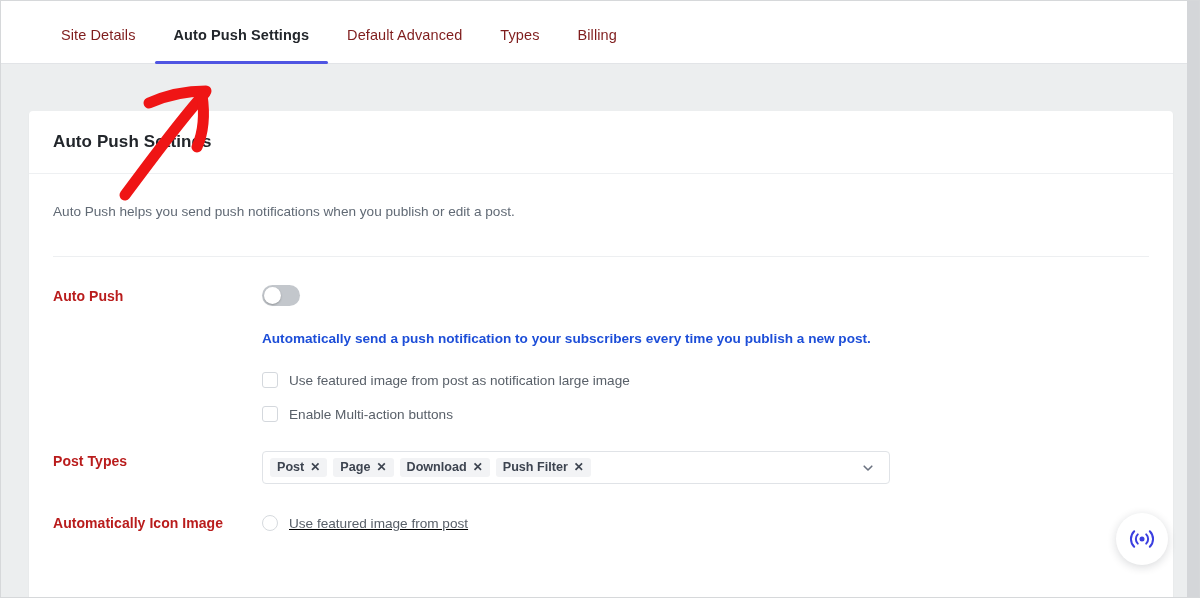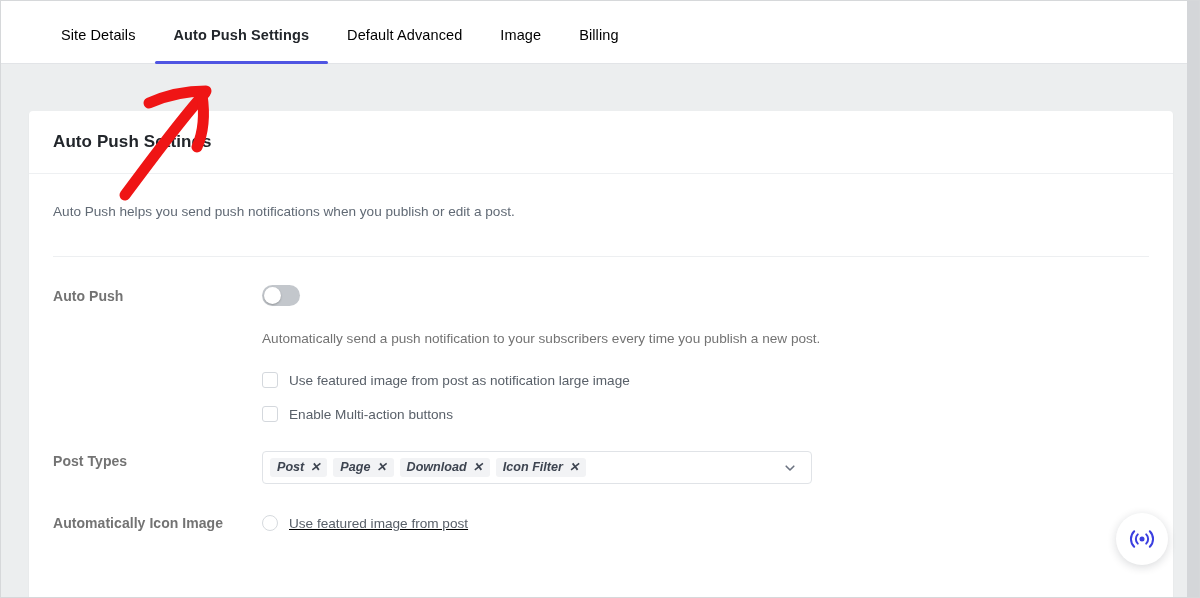--- a/index.html
+++ b/index.html
@@ -31,21 +31,21 @@
     height: 63px;
     background: #ffffff;
     border-bottom: 1px solid #e2e4e7;
     display: flex;
     align-items: flex-end;
     padding-left: 41px;
   }
   .tab {
     position: relative;
     font-size: 14.5px;
-    color: #000000;
+    color: #7f1d1d;
     padding: 0 19px 20px 19px;
     white-space: nowrap;
     cursor: pointer;
     letter-spacing: .1px;
   }
   .tab.active {
     color: #23272c;
     font-weight: 700;
   }
   .tab.active::after {
@@ -98,21 +98,21 @@
   .row {
     display: flex;
     align-items: flex-start;
     padding-top: 28px;
   }
   .row-label {
     width: 209px;
     flex: 0 0 209px;
     font-size: 14px;
     font-weight: 700;
-    color: #737373;
+    color: #b91c1c;
     padding-top: 3px;
     letter-spacing: .05px;
   }
   .row-field { flex: 1 1 auto; min-width: 0; }
 
   
   .toggle {
     width: 38px;
     height: 21px;
     border-radius: 11px;
@@ -125,24 +125,25 @@
     position: absolute;
     left: 2px; top: 2px;
     width: 17px; height: 17px;
     border-radius: 50%;
     background: #ffffff;
     box-shadow: 0 1px 2px rgba(0,0,0,.25);
   }
 
   .help {
     font-size: 13.6px;
-    color: #737373;
+    color: #1d4ed8;
     line-height: 1.62;
     margin-top: 18px;
     max-width: 640px;
+    font-weight: bold;
   }
   .help.wide { max-width: 625px; }
 
   
   .check-row {
     display: flex;
     align-items: center;
     margin-top: 18px;
     cursor: pointer;
   }
@@ -156,30 +157,29 @@
   }
   .check-label {
     font-size: 13.6px;
     color: #596069;
     margin-left: 11px;
   }
 
   
   .multiselect {
     margin-top: 1px;
-    width: 550px;
+    width: 628px;
     min-height: 33px;
     border: 1px solid #e0e3e7;
     border-radius: 4px;
     background: #fff;
     display: flex;
     align-items: center;
     padding: 4px 8px 4px 7px;
     cursor: pointer;
-    font-style: italic;
   }
   .tags { display: flex; gap: 6px; flex: 1 1 auto; flex-wrap: wrap; }
   .tag {
     background: #f2f3f5;
     border-radius: 3px;
     padding: 3px 7px 4px 7px;
     font-size: 12.6px;
     font-weight: 700;
     color: #3d4450;
     display: flex;
@@ -257,21 +257,21 @@
 </style>
 </head>
 <body>
 
 <div id="app">
 
   <div class="tabbar">
     <div class="tab">Site Details</div>
     <div class="tab active">Auto Push Settings</div>
     <div class="tab">Default Advanced</div>
-    <div class="tab">Image</div>
+    <div class="tab">Types</div>
     <div class="tab">Billing</div>
   </div>
 
   <div class="card">
 
     <div class="card-header">
       <div class="card-title">Auto Push Settings</div>
     </div>
 
     <div class="card-body">
@@ -317,21 +317,21 @@
                 <span>Page</span>
                 <span class="tag-x">✕</span>
               </span>
 
               <span class="tag">
                 <span>Download</span>
                 <span class="tag-x">✕</span>
               </span>
 
               <span class="tag">
-                <span>Icon Filter</span>
+                <span>Push Filter</span>
                 <span class="tag-x">✕</span>
               </span>
 
             </div>
             <span class="chev">
               <svg width="14" height="14" viewBox="0 0 14 14" aria-hidden="true">
                 <path d="M3.2 5.2 L7 9 L10.8 5.2" fill="none" stroke="#6b7280" stroke-width="1.6" stroke-linecap="round" stroke-linejoin="round"></path>
               </svg>
             </span>
           </div>

